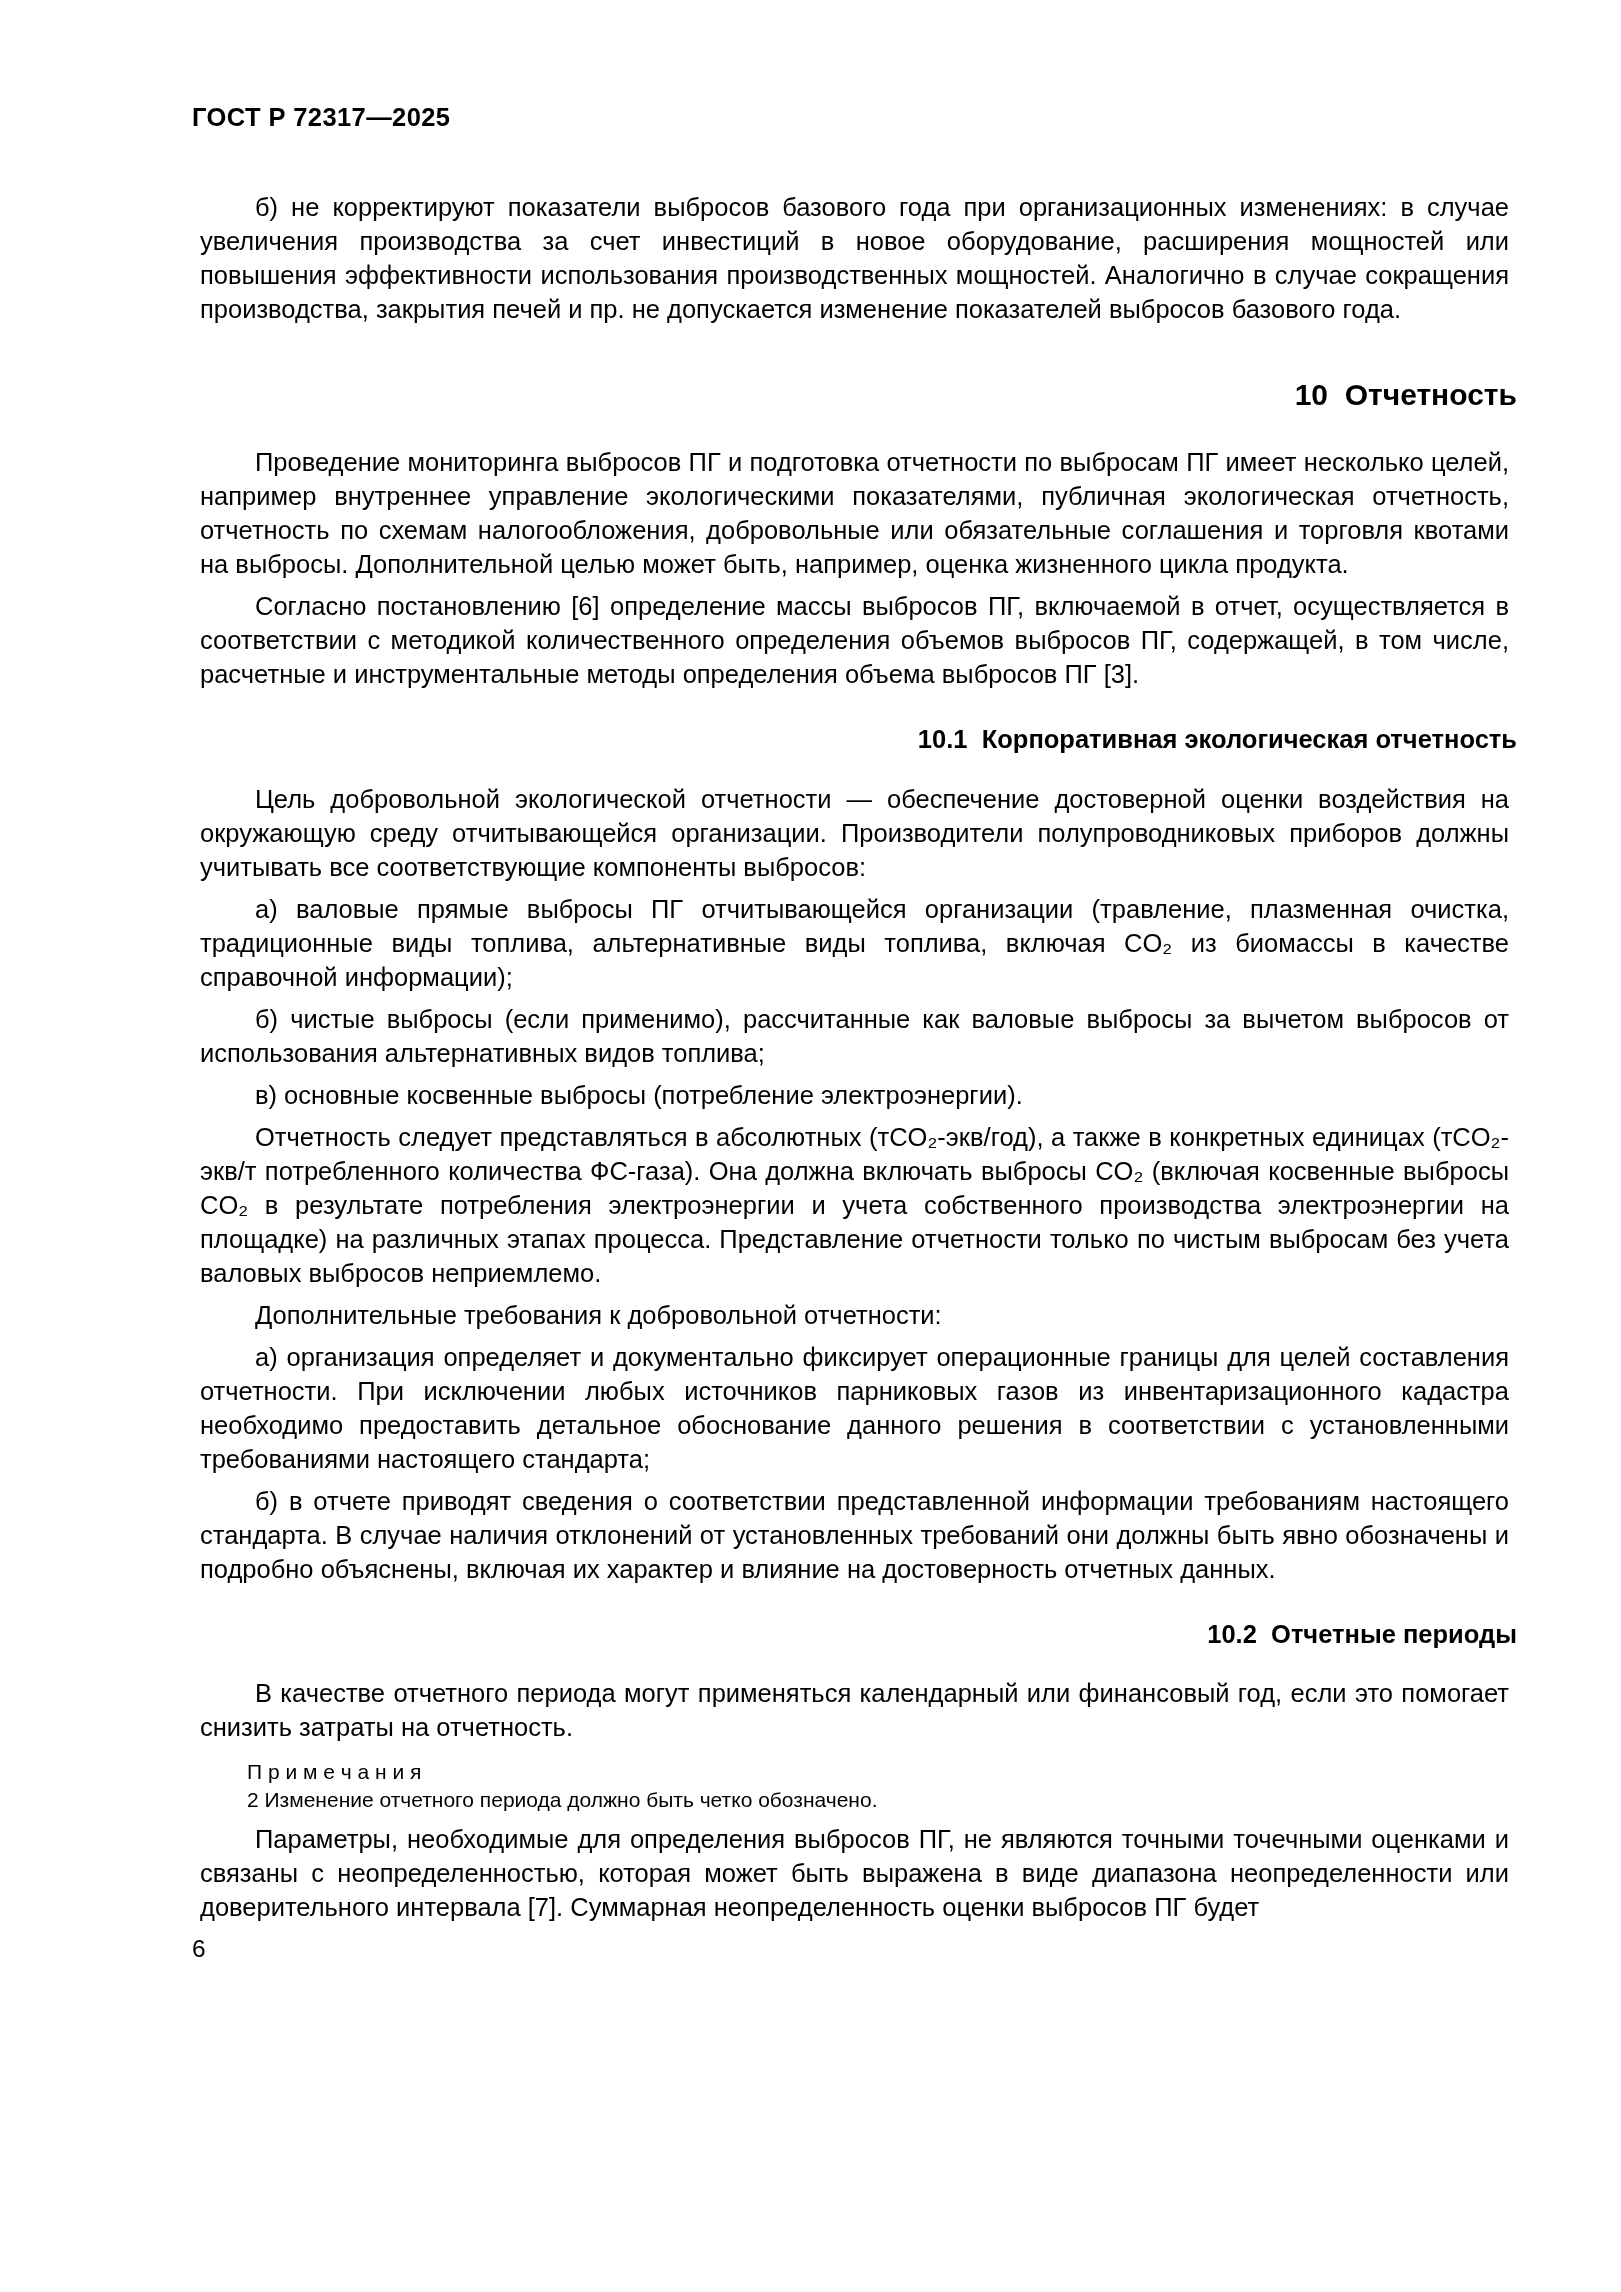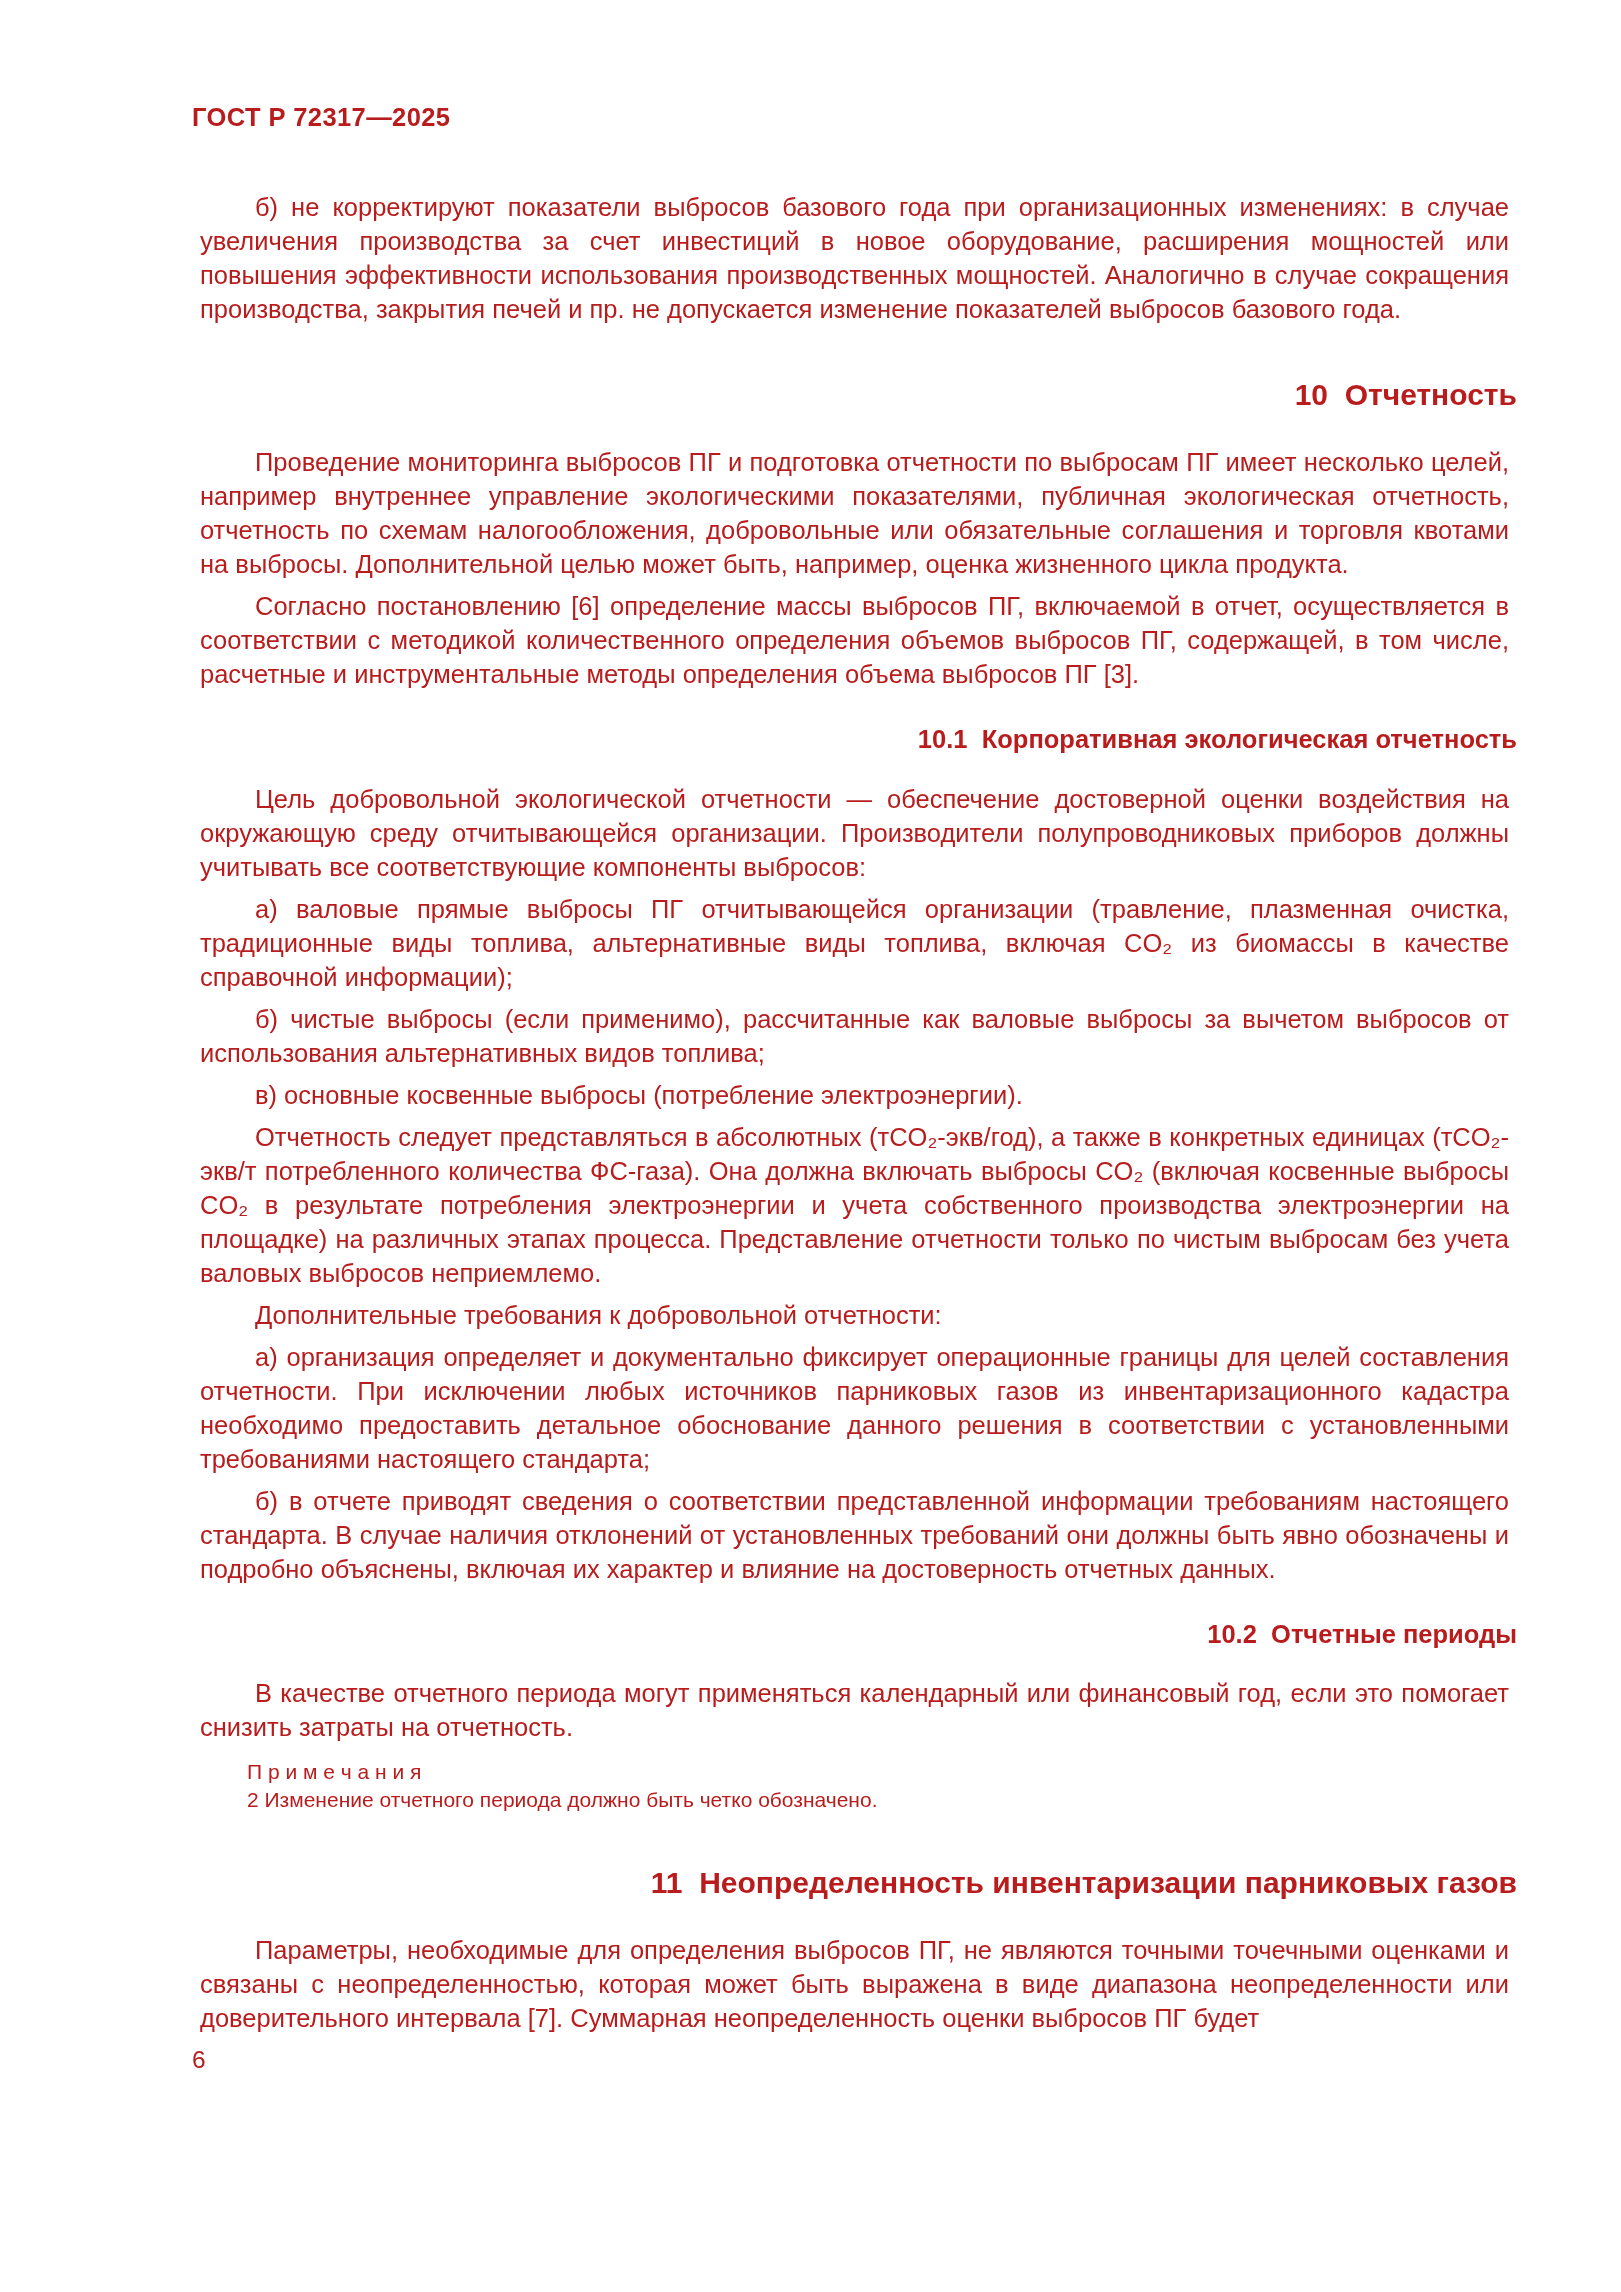--- a/index.html
+++ b/index.html
@@ -6,21 +6,21 @@
     margin: 0;
     padding: 0;
     background: #ffffff;
   }
   .page {
     position: relative;
     width: 1621px;
     height: 2293px;
     background: #ffffff;
     font-family: "Liberation Sans", "DejaVu Sans", sans-serif;
-    color: #b91c1c;
+    color: #000000;
     box-sizing: border-box;
     outline: 1px solid #e3e3e3;
     overflow: hidden;
   }
   .content {
     position: absolute;
     left: 192px;
     top: 102px;
     width: 1325px;
   }
@@ -99,20 +99,19 @@
     <p class="body">а) организация определяет и документально фиксирует операционные границы для целей составления отчетности. При исключении любых источников парниковых газов из инвентаризационного кадастра необходимо предоставить детальное обоснование данного решения в соответствии с установленными требованиями настоящего стандарта;</p>
     <p class="body">б) в отчете приводят сведения о соответствии представленной информации требованиям настоящего стандарта. В случае наличия отклонений от установленных требований они должны быть явно обозначены и подробно объяснены, включая их характер и влияние на достоверность отчетных данных.</p>
 
     <h3 class="subsec">10.2&nbsp;&nbsp;Отчетные периоды</h3>
 
     <p class="body">В качестве отчетного периода могут применяться календарный или финансовый год, если это помогает снизить затраты на отчетность.</p>
 
     <p class="note notes-label">П р и м е ч а н и я</p>
     <p class="note">2 Изменение отчетного периода должно быть четко обозначено.</p>
 
-    <h2 class="sec">11&nbsp;&nbsp;Неопределенность инвентаризации парниковых газов</h2>
 
     <p class="body">Параметры, необходимые для определения выбросов ПГ, не являются точными точечными оценками и связаны с неопределенностью, которая может быть выражена в виде диапазона неопределенности или доверительного интервала [7]. Суммарная неопределенность оценки выбросов ПГ будет</p>
 
     <div class="page-number">6</div>
   </div>
 </div>
 
 
 </body></html>

